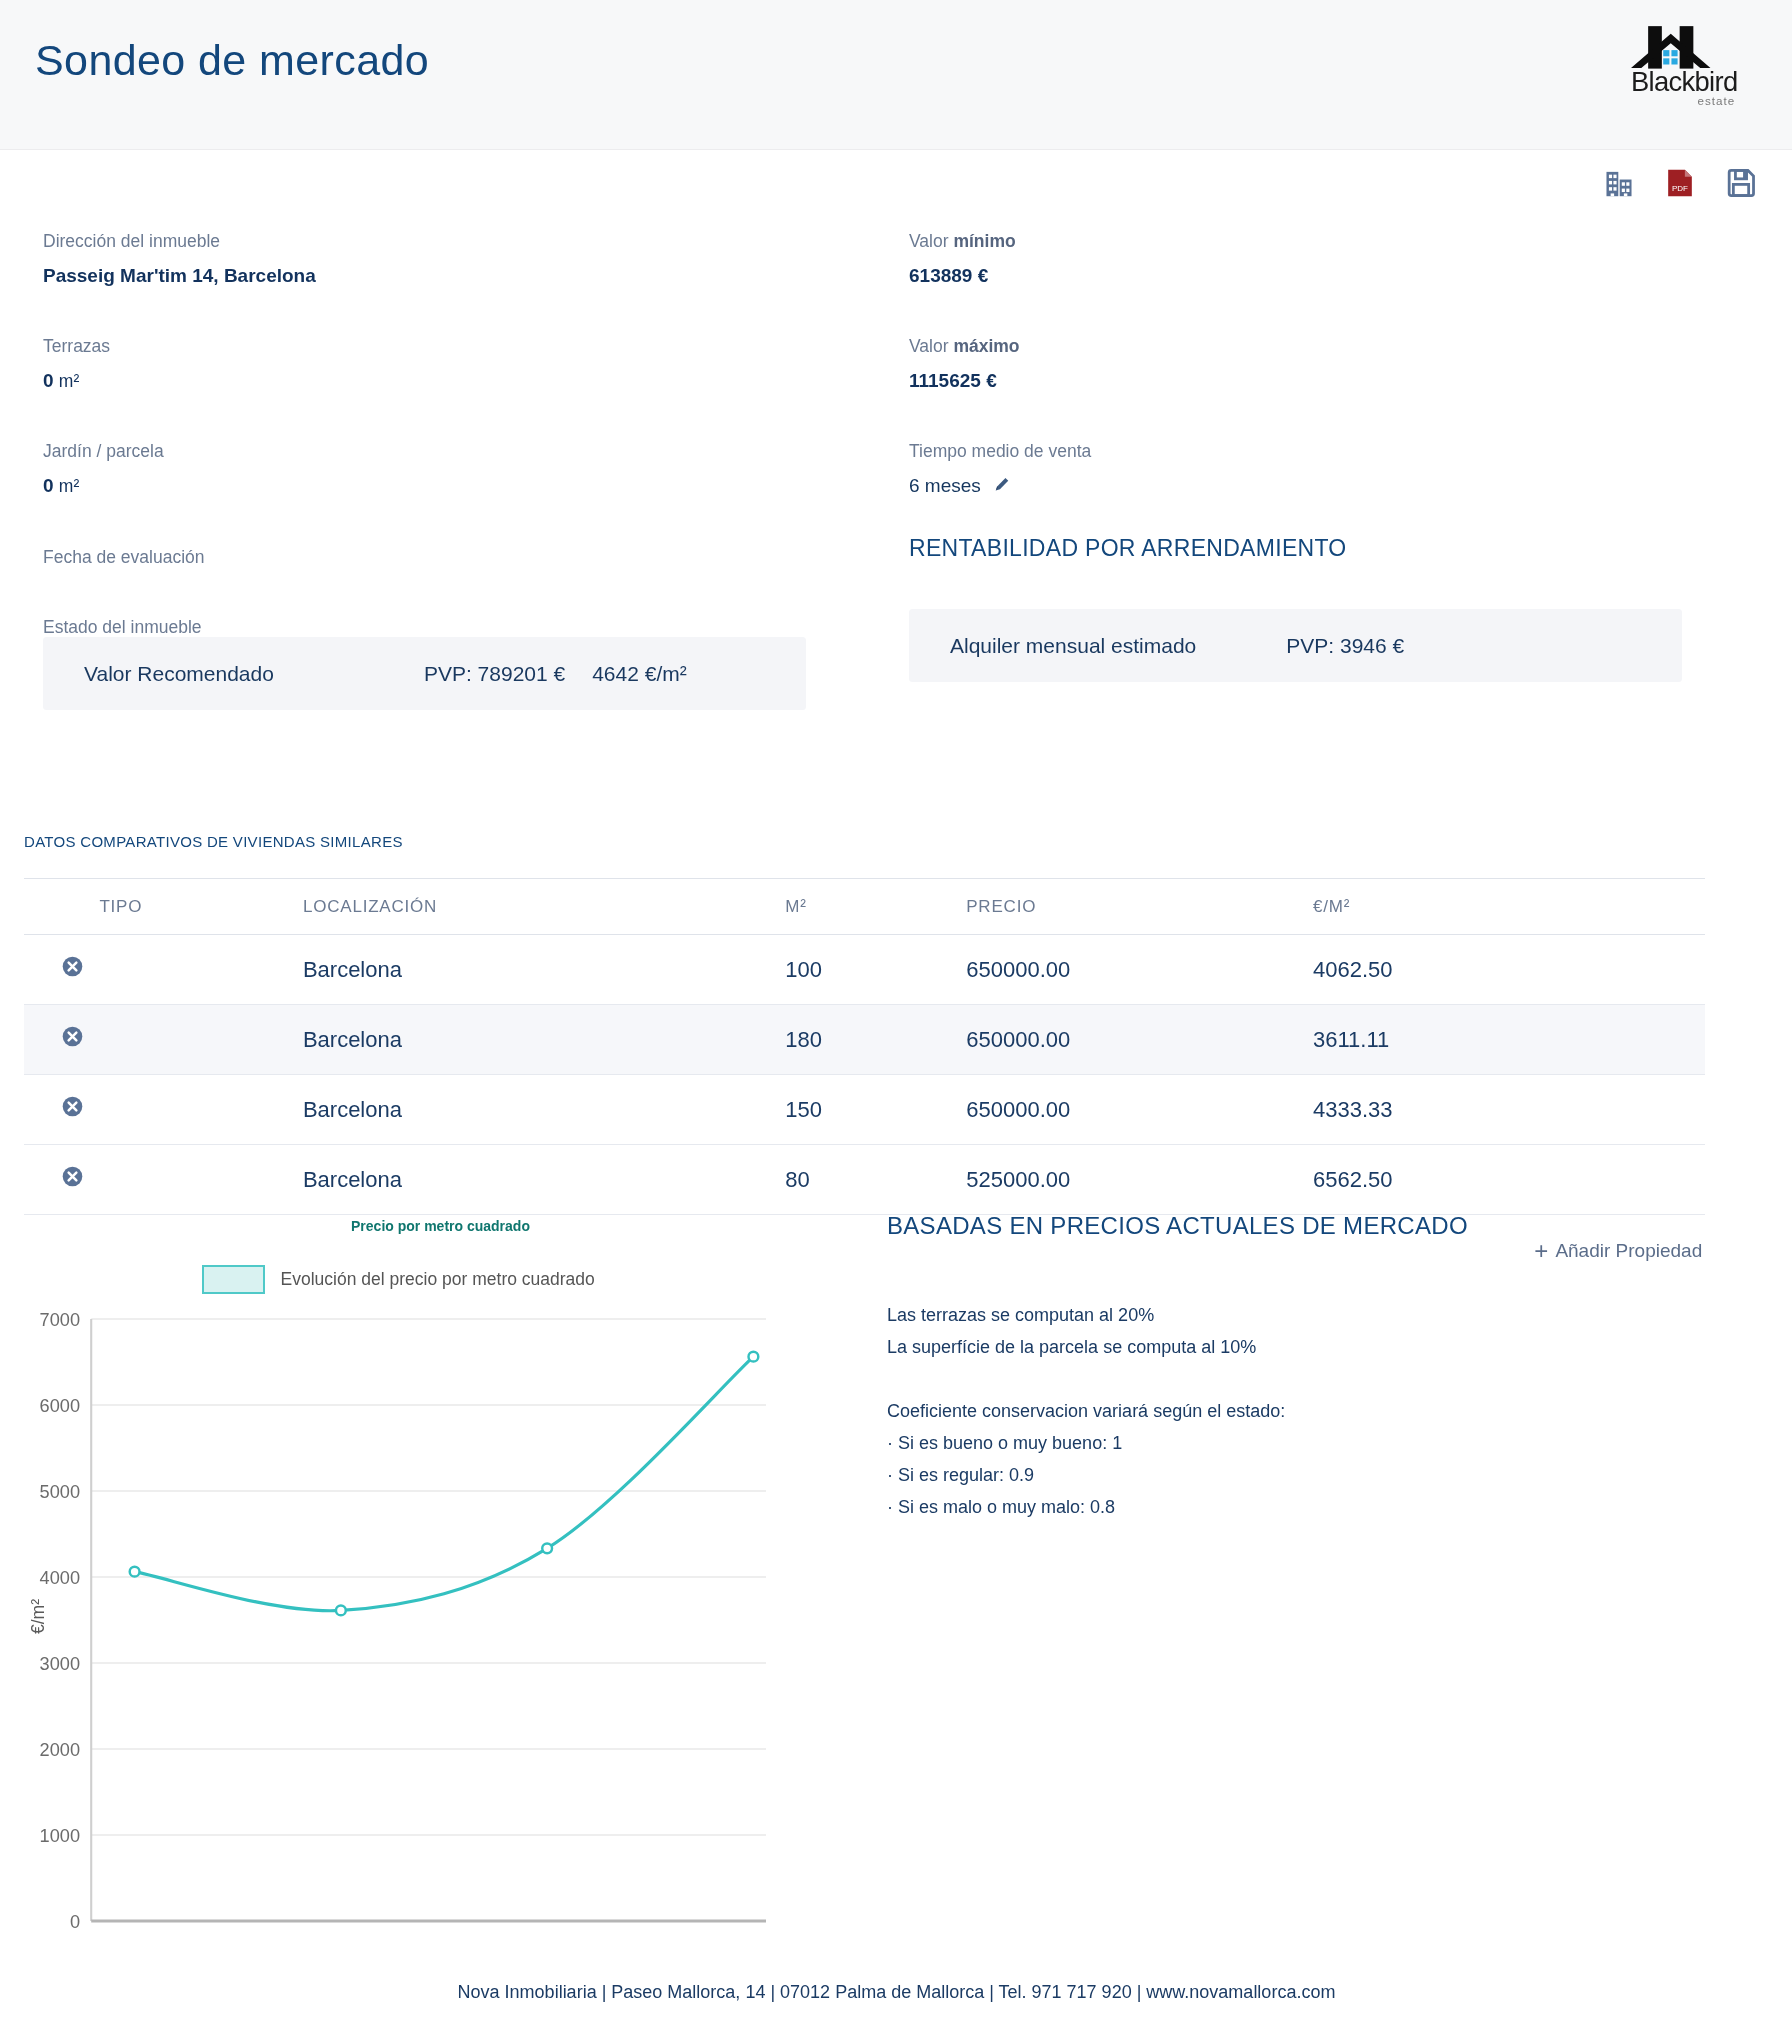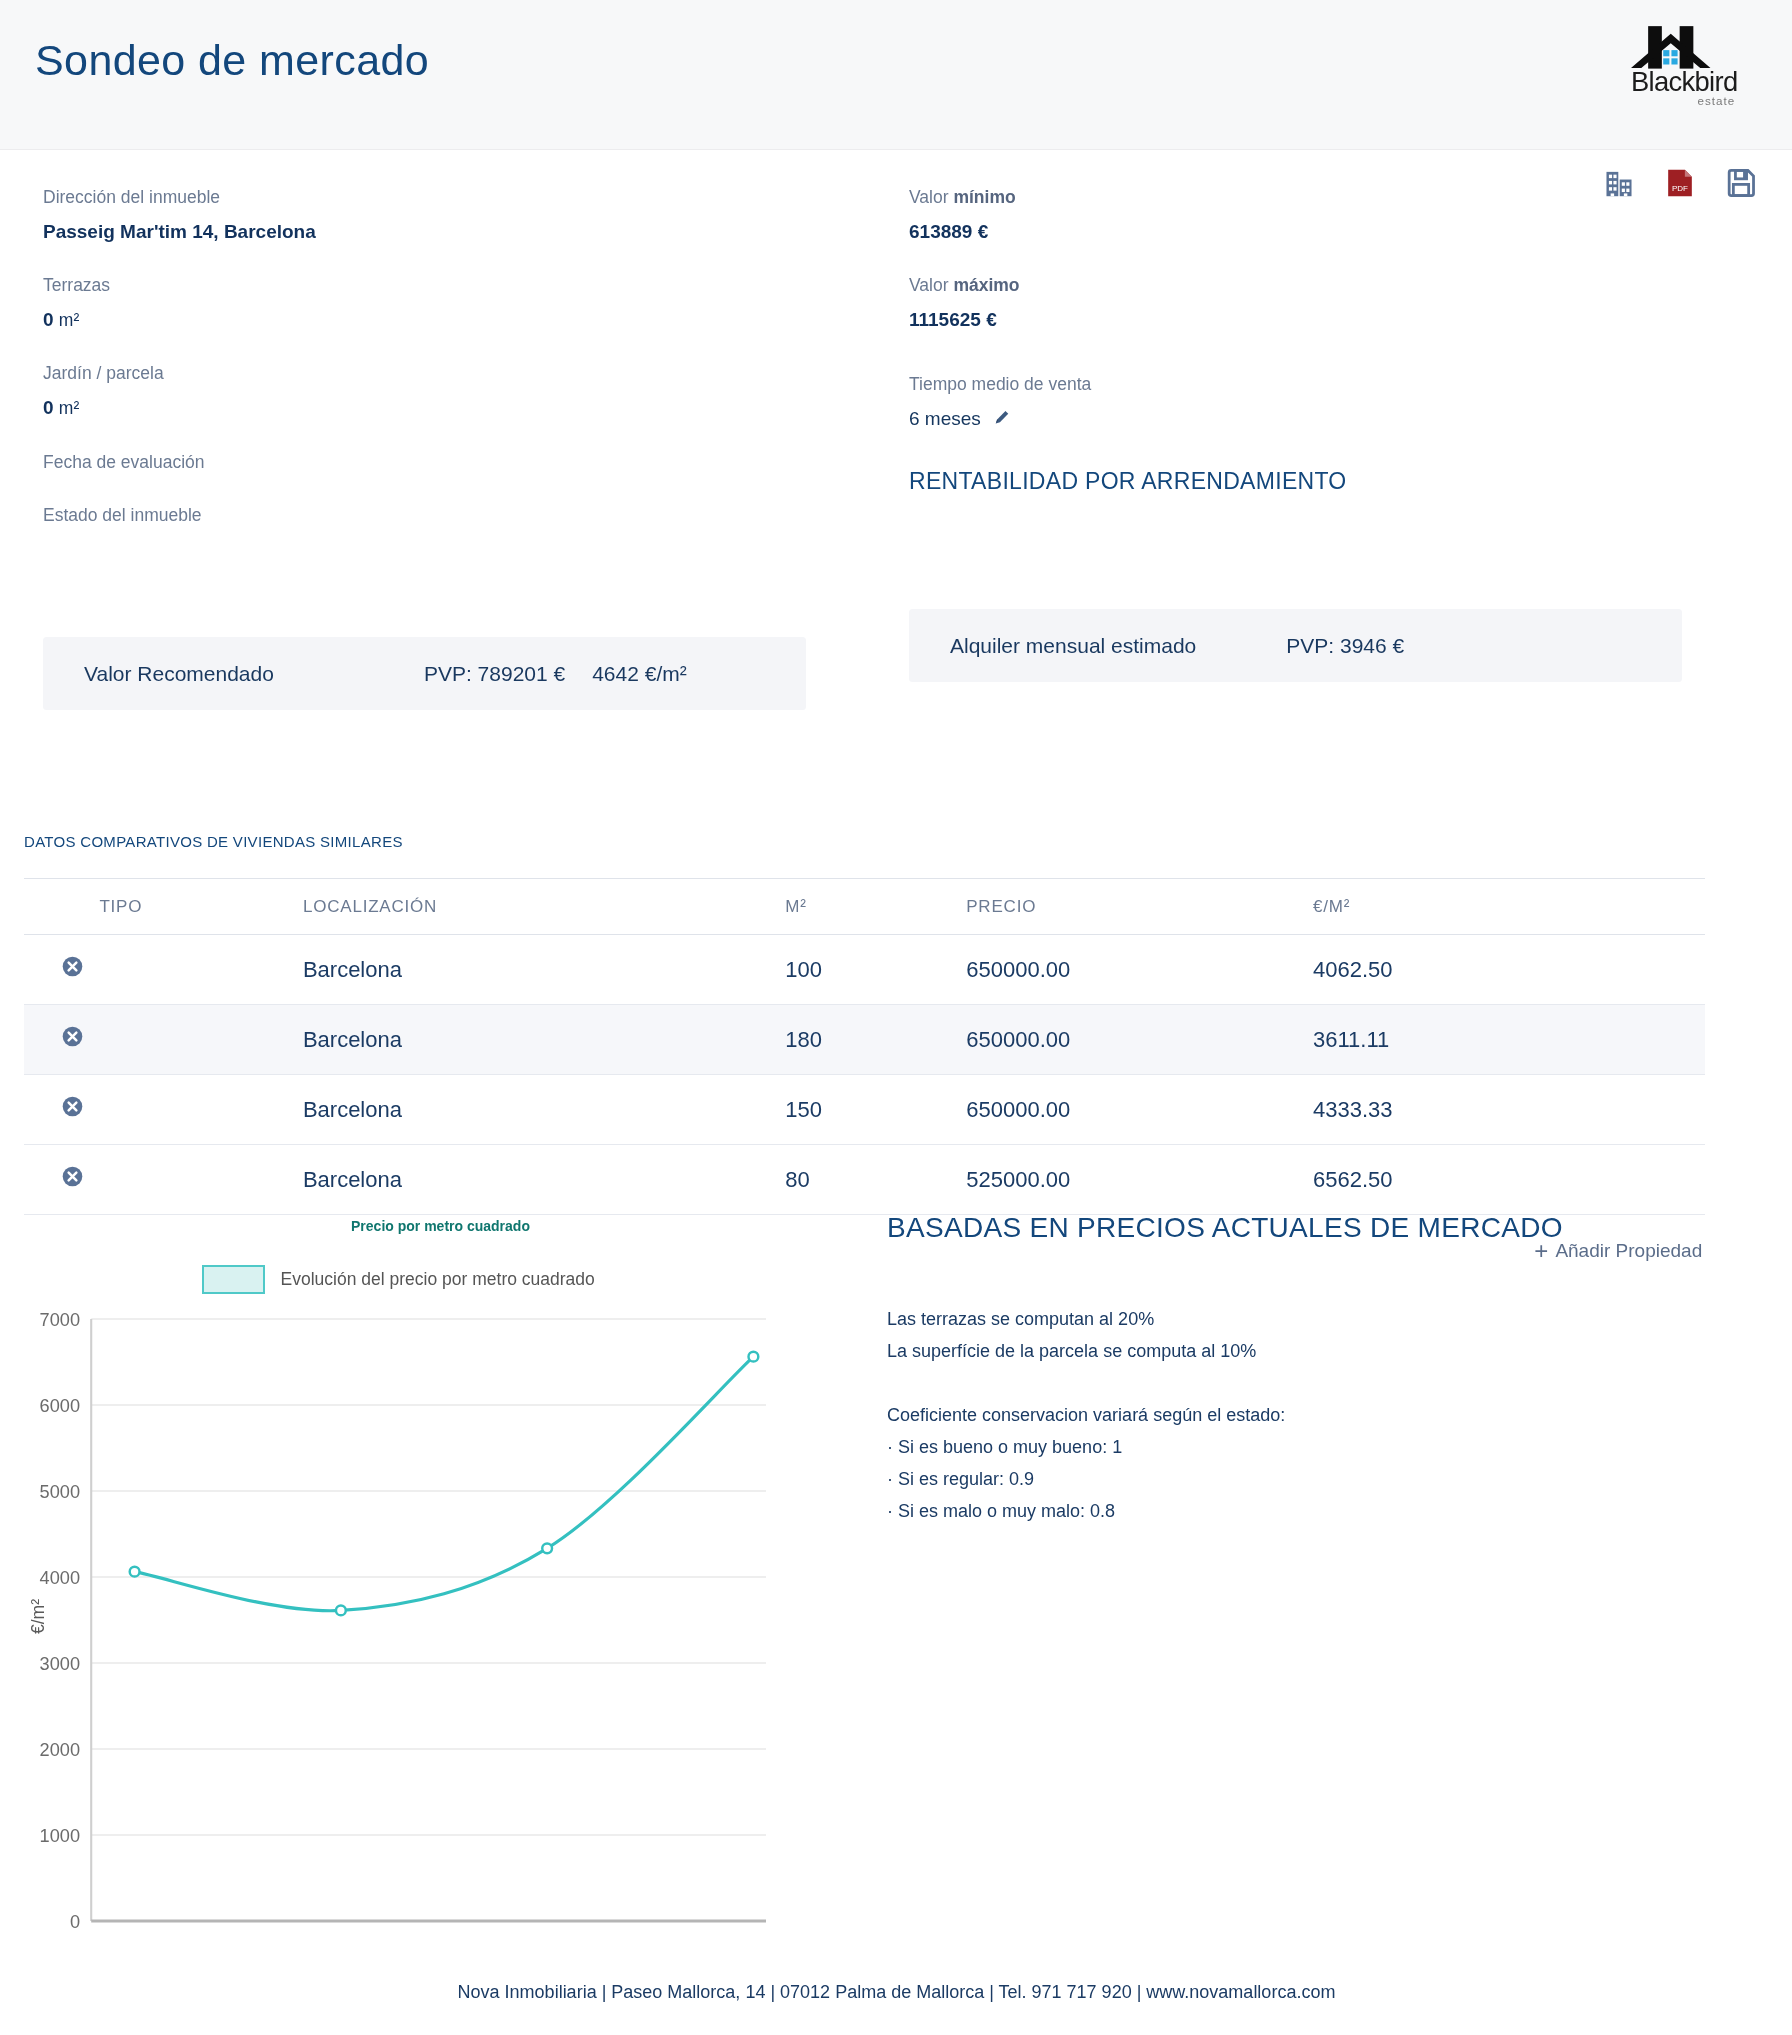--- a/index.html
+++ b/index.html
@@ -52,20 +52,21 @@
   }
   .col-left{position:absolute;left:43px;top:0;width:805px;}
   .col-right{position:absolute;left:909px;top:0;width:812px;}
 
   .field{margin-bottom:27px;}
   .f-label{
     font-size:17.5px;
     color:#6b7a92;
     font-weight:400;
     line-height:1.5;
+    margin-top:44px;
   }
   .f-label b{color:#56657f;font-weight:700;}
   .f-value{
     font-size:19px;
     font-weight:700;
     color:#12325d;
     margin-top:8.4px;
     line-height:1.4;
   }
   .f-value .unit{font-weight:400;font-size:17.5px;}
@@ -166,21 +167,21 @@
   .ylabel{
     position:absolute;
     left:4.2px;top:329px;
     transform:rotate(-90deg);
     transform-origin:left top;
     font-size:17.5px;color:#5a5a5a;
     white-space:nowrap;
   }
 
   .notes-title{
-    font-size:28px;color:#13477c;font-weight:400;letter-spacing:0.3px;
+    font-size:24px;color:#13477c;font-weight:400;letter-spacing:0.3px;
     margin-top:0;
   }
   .notes-body{margin-top:59px;}
   .note-line{font-size:18px;color:#1b3b64;line-height:1.78;}
   .note-gap{height:32px;}
 
   
   .footer{
     position:absolute;
     left:0;right:0;bottom:32px;

